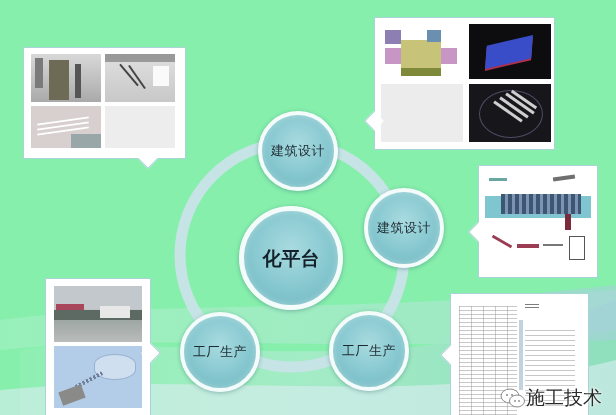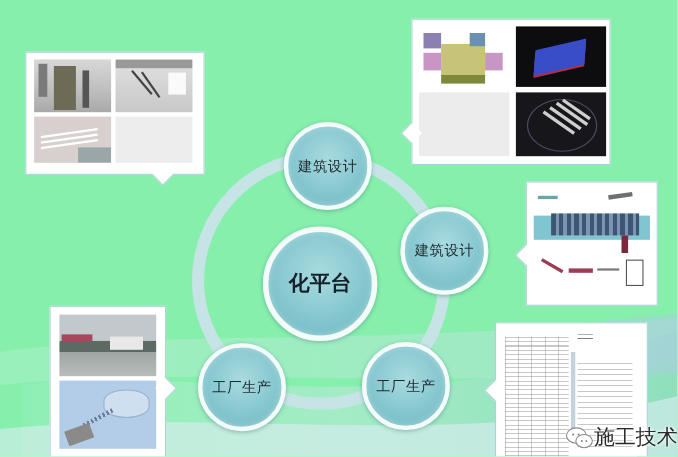--- a/index.html
+++ b/index.html
@@ -8,21 +8,21 @@
   .bg-svg { position:absolute; left:0; top:0; }
   .callout { position:absolute; border:1.5px solid #a9d4d6; background:#ffffff; box-sizing:border-box; }
   .thumb { position:absolute; overflow:hidden; }
   .tail { position:absolute; width:14px; height:14px; background:#ffffff; border:1.5px solid #a9d4d6; box-sizing:border-box; transform:rotate(45deg); }
   .node { position:absolute; border-radius:50%; box-sizing:border-box; border:4px solid #f4fbfb;
           background: radial-gradient(circle at 50% 40%, #a8dbe0 0%, #86c7cf 55%, #6db5bf 100%);
           box-shadow: 0 1px 4px rgba(60,110,120,0.45), inset 0 0 6px rgba(255,255,255,0.35);
           display:flex; align-items:center; justify-content:center; text-align:center; }
   .node-label { color:#1e2a30; font-size:13px; letter-spacing:0.5px; font-family:"DejaVu Sans", sans-serif; }
   .center-label { color:#15212a; font-size:19px; font-weight:bold; line-height:25px; font-family:"DejaVu Sans", sans-serif; }
-  .watermark { position:absolute; right:0; bottom:4px; display:flex; align-items:center;margin-top:36px; }
+  .watermark { position:absolute; right:14px; bottom:4px; display:flex; align-items:center;margin-top:36px; }
   .watermark-text { font-size:19px; color:#2b2b2b; font-family:"DejaVu Sans", sans-serif; text-shadow:0 0 3px #fff, 0 0 3px #fff; }
 </style>
 </head>
 <body>
 
 <div id="stage">
 
   <svg class="bg-svg" width="616" height="415" viewBox="0 0 616 415">
     <defs>
       <linearGradient id="sw1" x1="0" y1="0" x2="1" y2="0">

